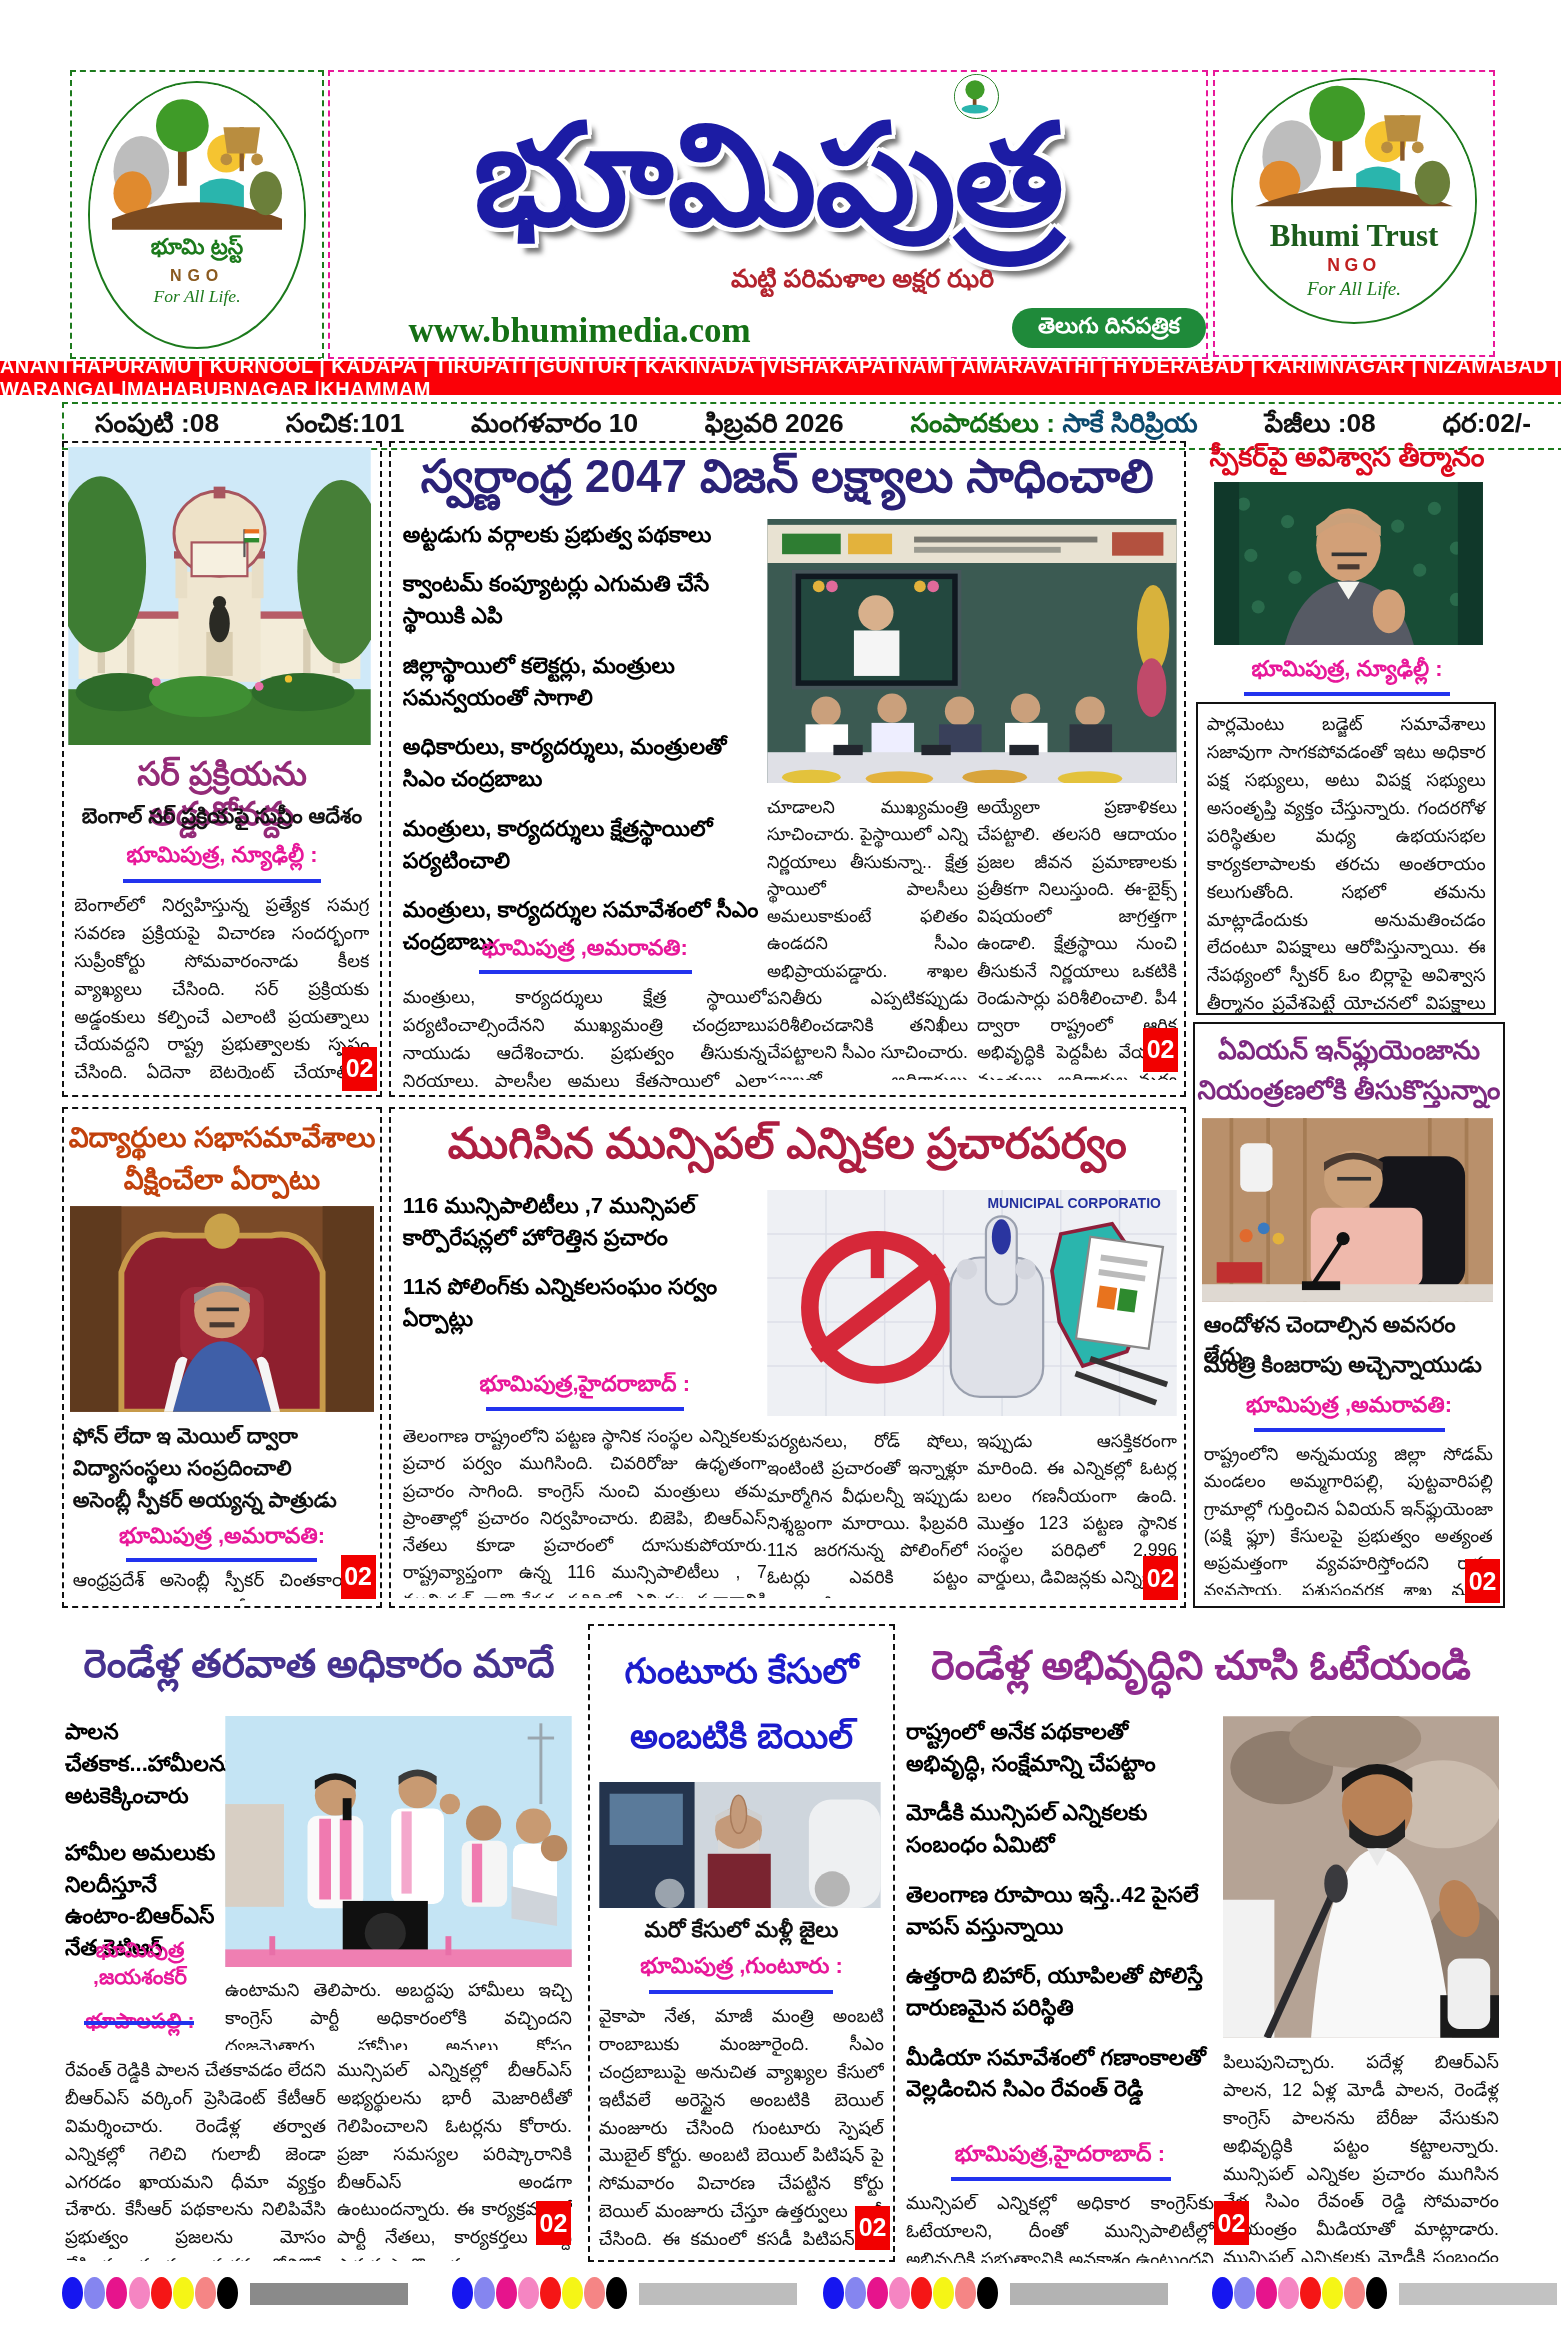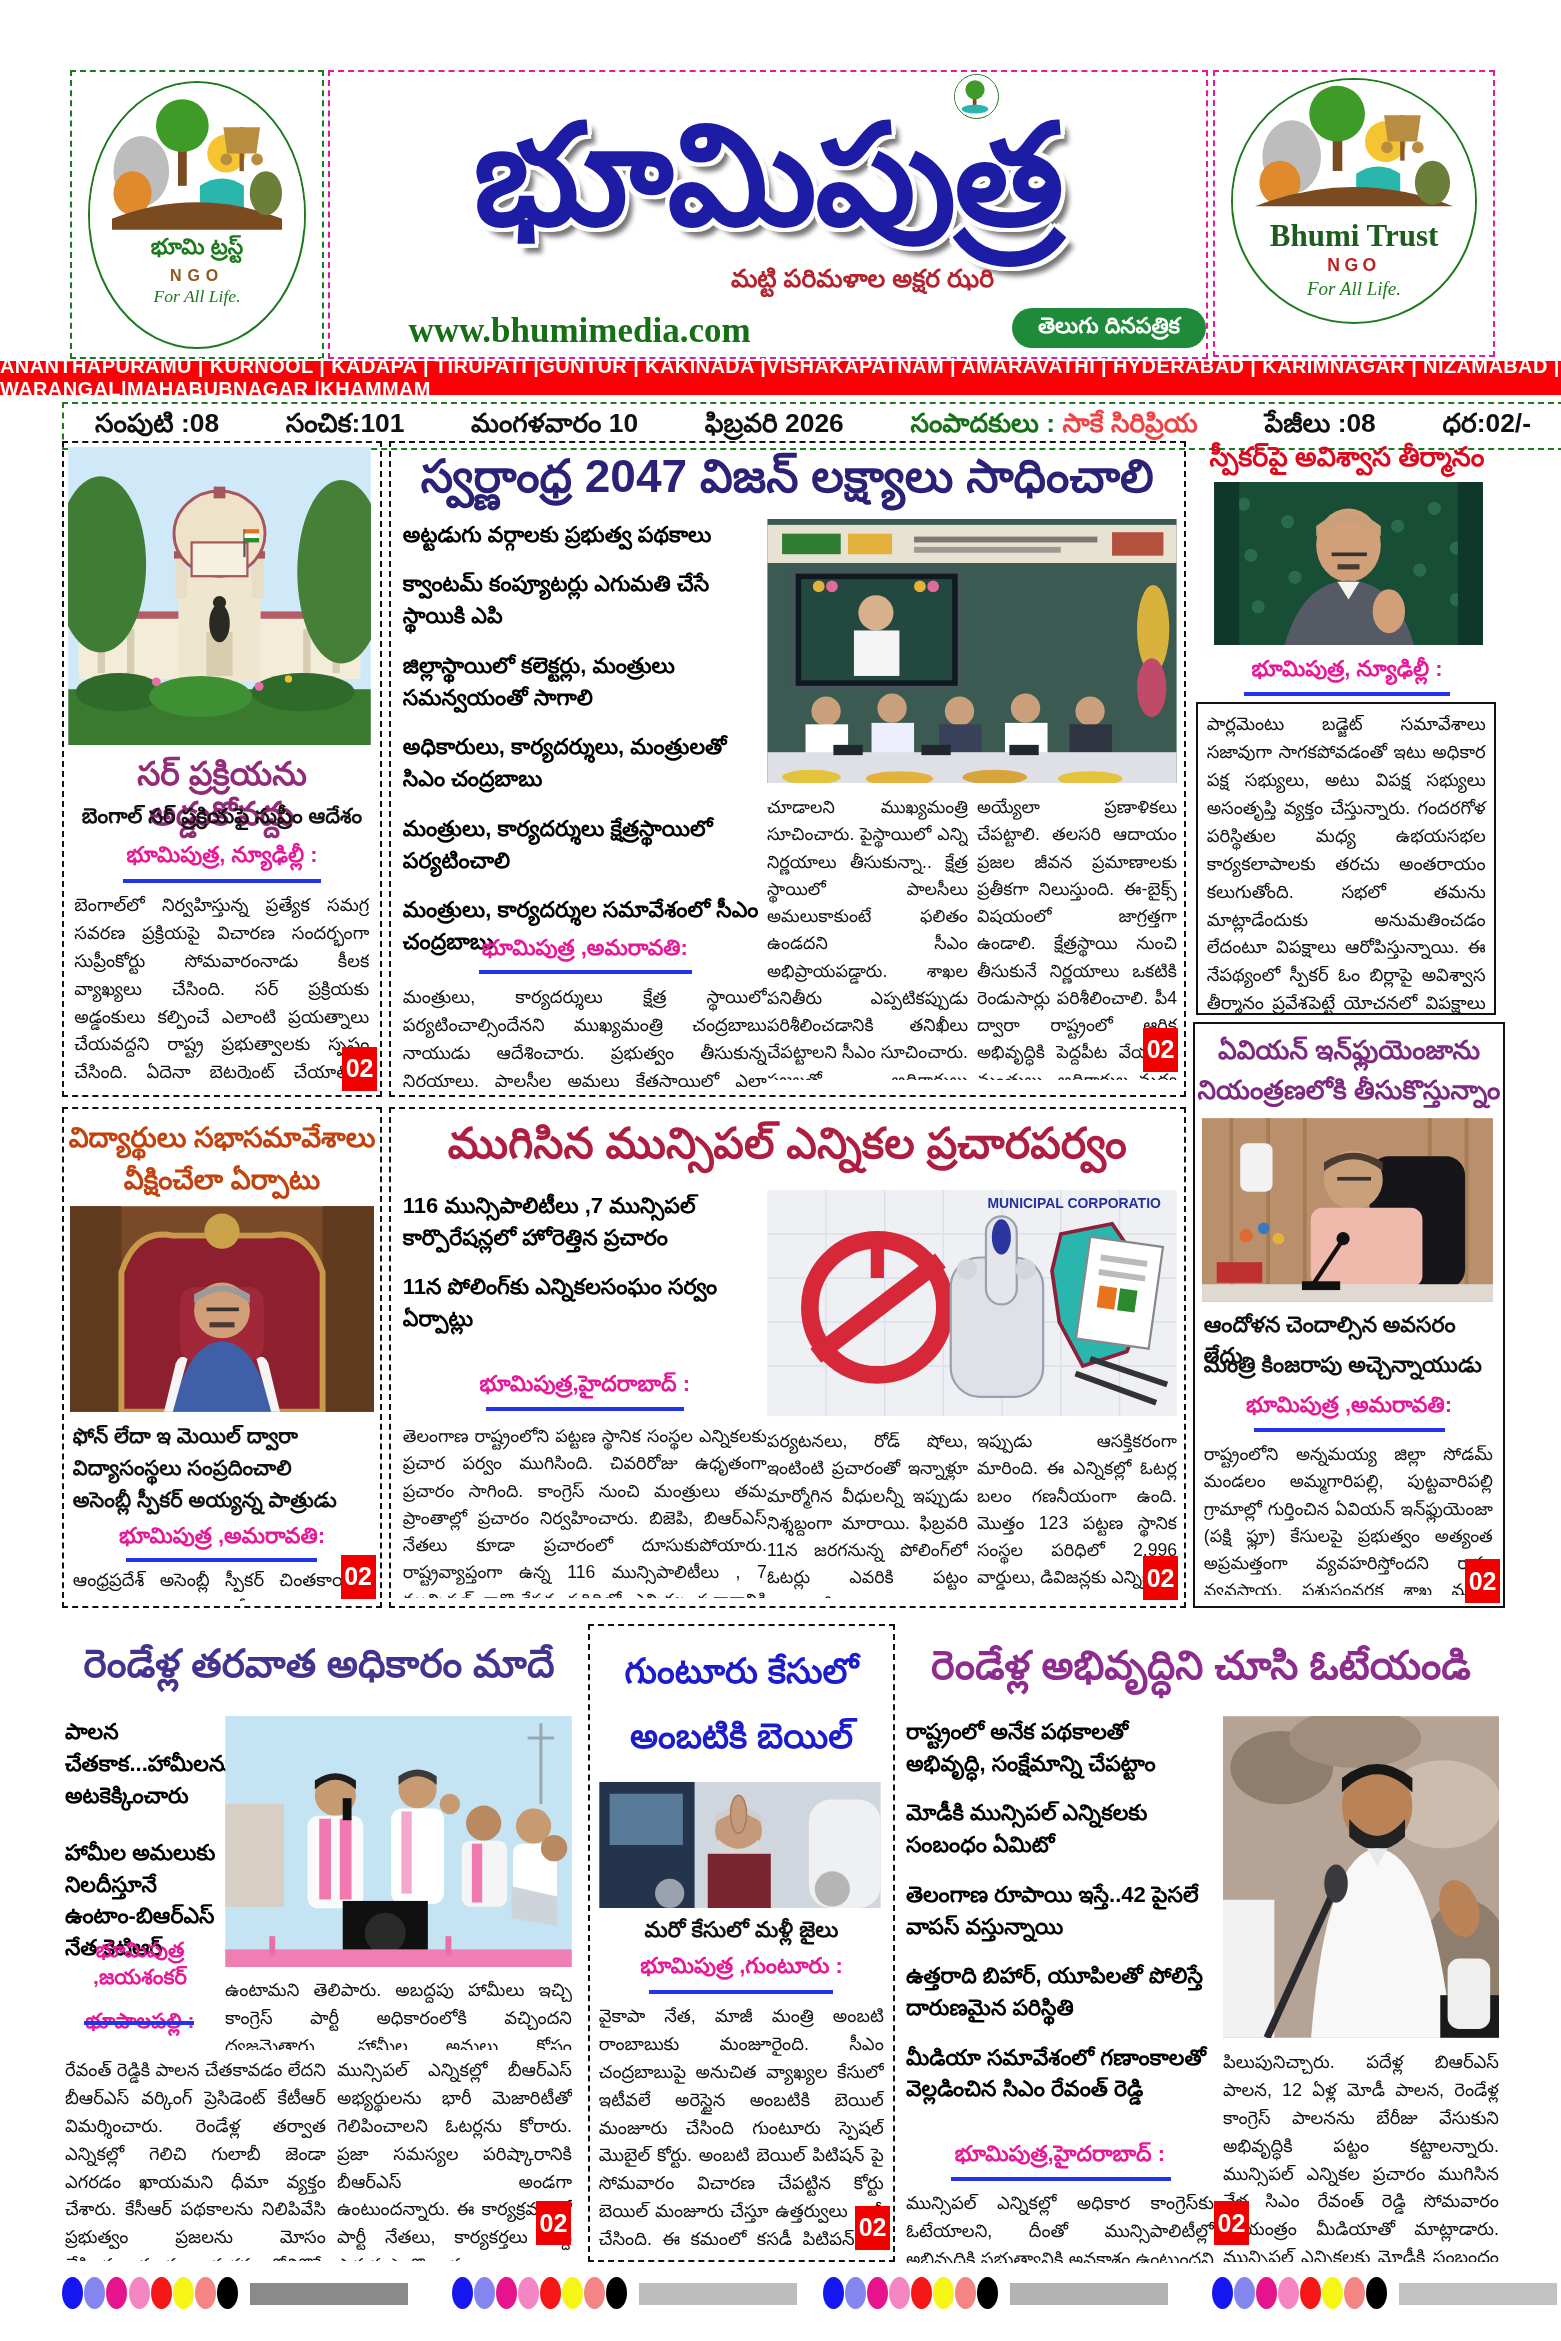--- a/index.html
+++ b/index.html
@@ -101,21 +101,21 @@
 
 <div class="abs cities" style="left:0;top:361px;width:1561px;height:34px;">ANANTHAPURAMU | KURNOOL |  KADAPA | TIRUPATI |GUNTUR | KAKINADA |VISHAKAPATNAM | AMARAVATHI | HYDERABAD | KARIMNAGAR | NIZAMABAD | WARANGAL|MAHABUBNAGAR |KHAMMAM</div>
 
 <div class="abs dashed-g infobar" style="left:62px;top:402px;width:1436px;height:44px;">
   <span>సంపుటి :08</span>
   <span>సంచిక:101</span>
   <span>మంగళవారం  10</span>
   <span>ఫిబ్రవరి   2026</span>
   <span>
     <span style="color:#157015;">సంపాదకులు :</span>
-    <span style="color:#ef4444;">సాకే సిరిప్రియ</span>
+    <span style="color:#0c4a6e;">సాకే సిరిప్రియ</span>
   </span>
   <span>పేజీలు :08</span>
   <span>ధర:02/-</span>
 </div>
 
 <div class="abs dashed-k" style="left:62px;top:441px;width:316px;height:652px;">
   <svg class="abs" style="left:4.4px;top:4.4px;" width="303" height="298" viewBox="0 0 412 406">
     <rect width="412" height="406" fill="#cfe9f8"></rect>
     <rect x="14" y="232" width="384" height="84" fill="#f3ecd9"></rect>
     <rect x="14" y="224" width="384" height="10" fill="#b75c66"></rect>

